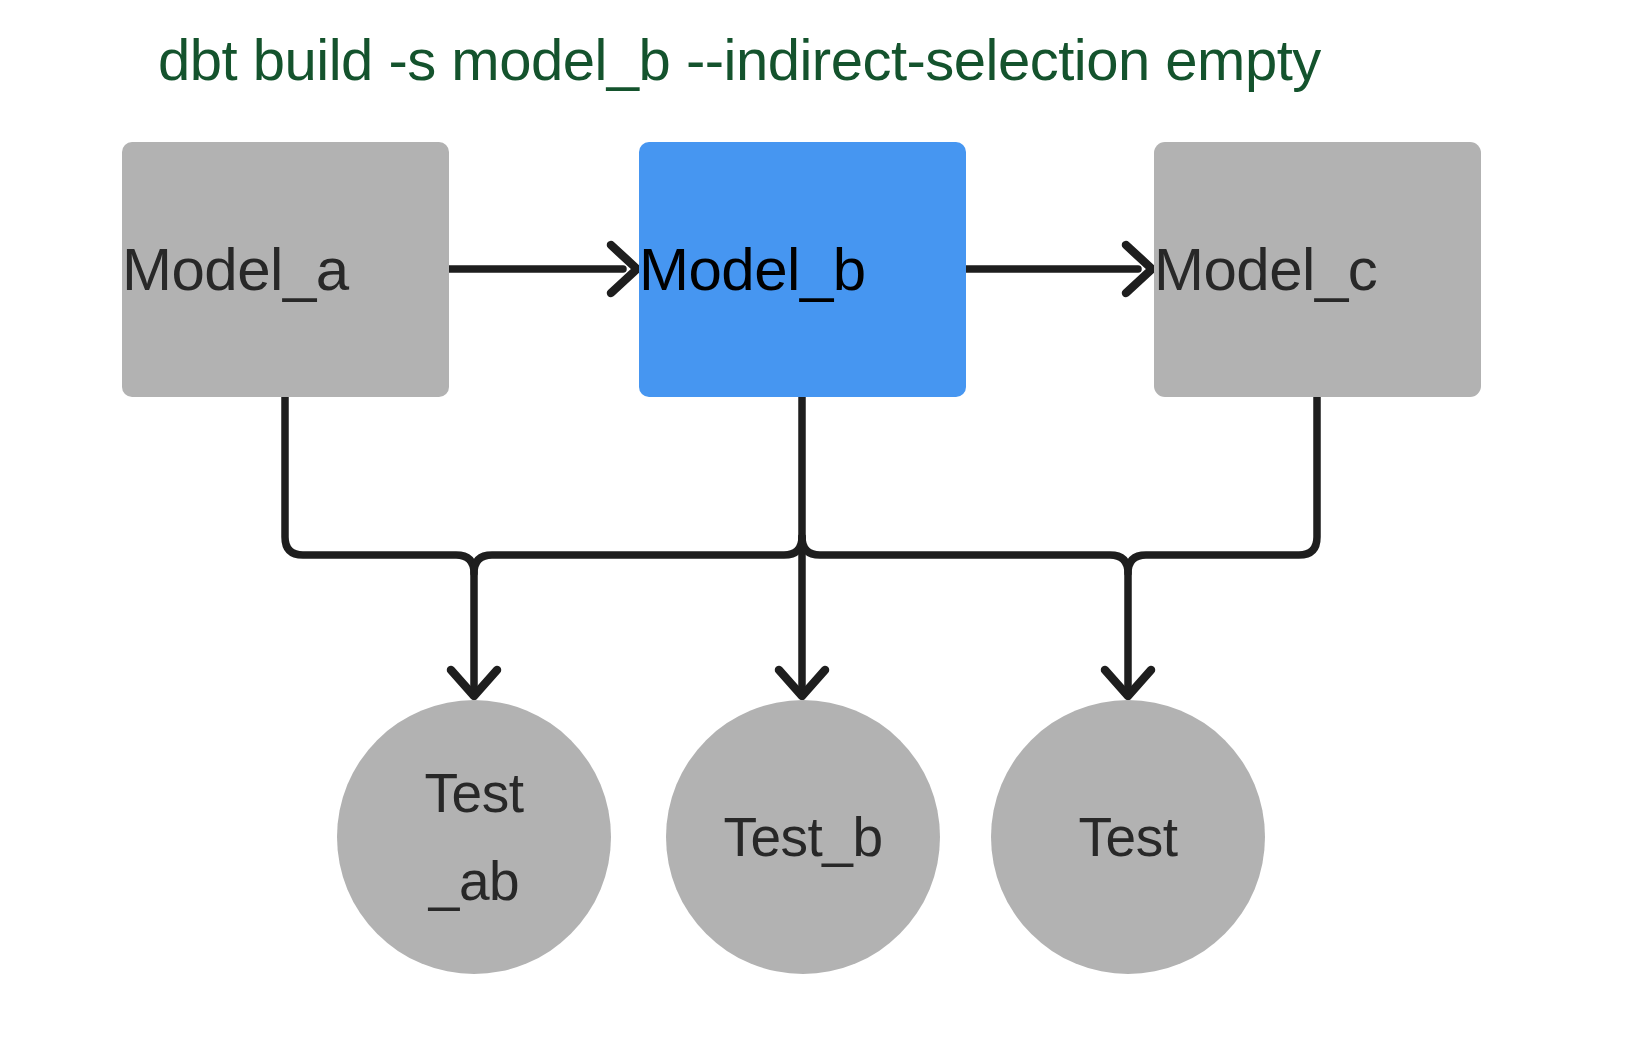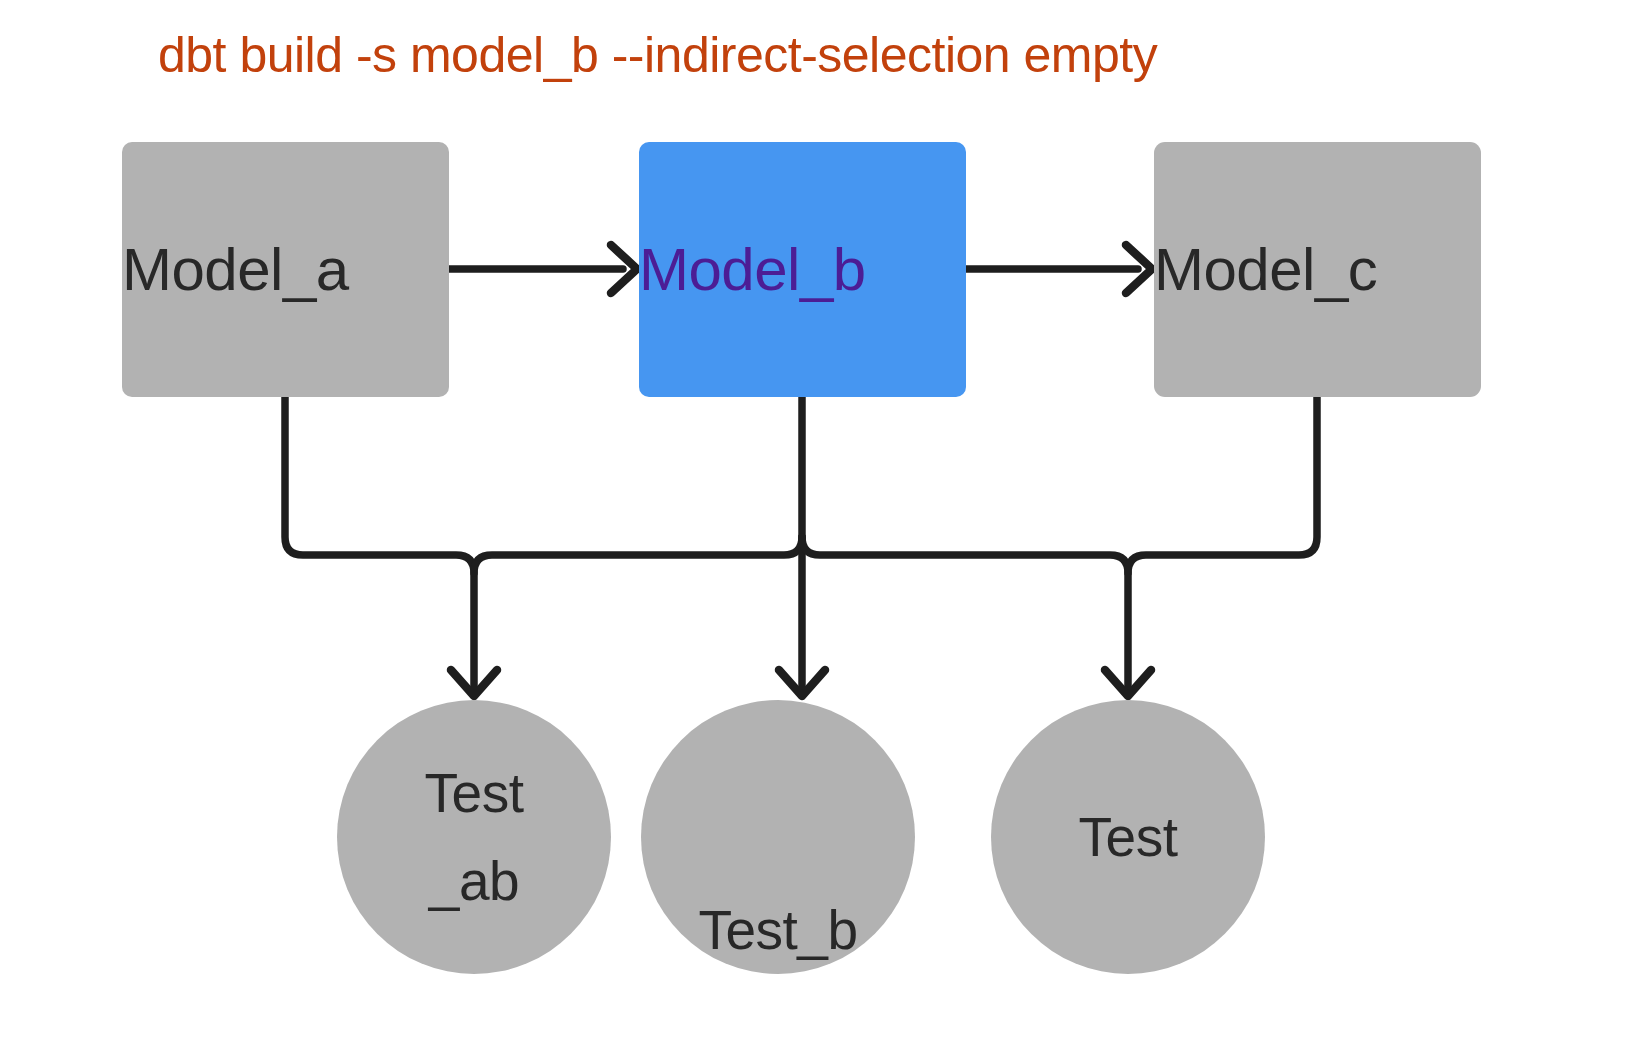--- a/index.html
+++ b/index.html
@@ -12,23 +12,23 @@
     width: 1630px;
     height: 1060px;
     background: #ffffff;
     overflow: hidden;
     font-family: "Liberation Sans", sans-serif;
   }
   .diagram-title {
     position: absolute;
     left: 158px;
     top: 26px;
-    font-size: 50px;
+    font-size: 58px;
     letter-spacing: -0.5px;
-    color: #c2410c;
+    color: #14532d;
     white-space: nowrap;
   }
   .edges-svg {
     position: absolute;
     left: 0;
     top: 0;
     width: 1630px;
     height: 1060px;
   }
   .edges-svg path {
@@ -48,41 +48,41 @@
     height: 255px;
     border-radius: 10px;
     background: #b2b2b2;
     display: flex;
     align-items: center;
     font-size: 60px;
     letter-spacing: -0.5px;
     color: #282828;
   }
   .model-node.model-a { left: 122px; }
-  .model-node.model-b { left: 639px; background: #4696f1; color: #4c1d95; }
+  .model-node.model-b { left: 639px; background: #4696f1; color: #000000; }
   .model-node.model-c { left: 1154px; border-radius: 11px; }
   .test-node {
     position: absolute;
     top: 700px;
     width: 274px;
     height: 274px;
     border-radius: 50%;
     background: #b2b2b2;
     display: flex;
     flex-direction: column;
     align-items: center;
     justify-content: center;
     font-size: 55px;
     line-height: 1.6;
     letter-spacing: -0.5px;
     color: #282828;
     text-align: center;
   }
   .test-node.test-ab { left: 337px; }
-  .test-node.test-b  { left: 641px; justify-content: flex-end; }
+  .test-node.test-b  { left: 666px; }
   .test-node.test-bc { left: 991px; }
 </style>
 </head>
 <body>
 
 <div class="canvas">
 
   <div class="diagram-title">dbt build -s model_b --indirect-selection empty</div>
 
   <svg class="edges-svg" viewBox="0 0 1630 1060">

